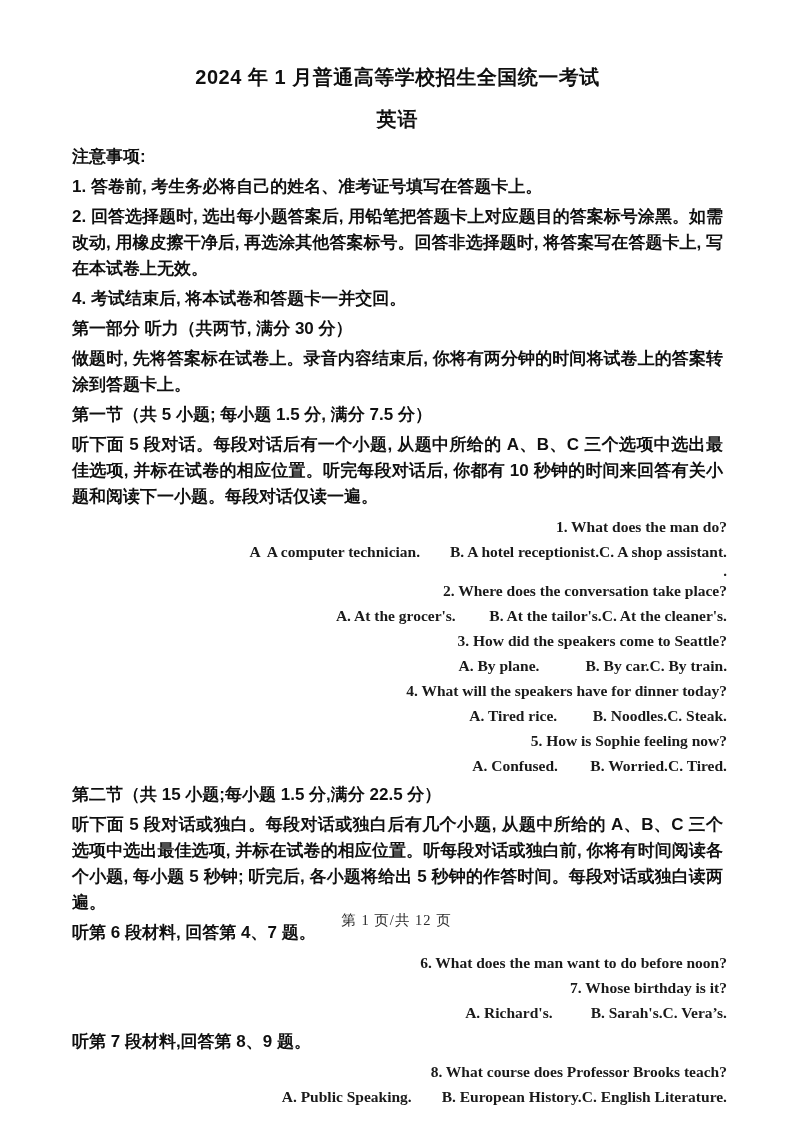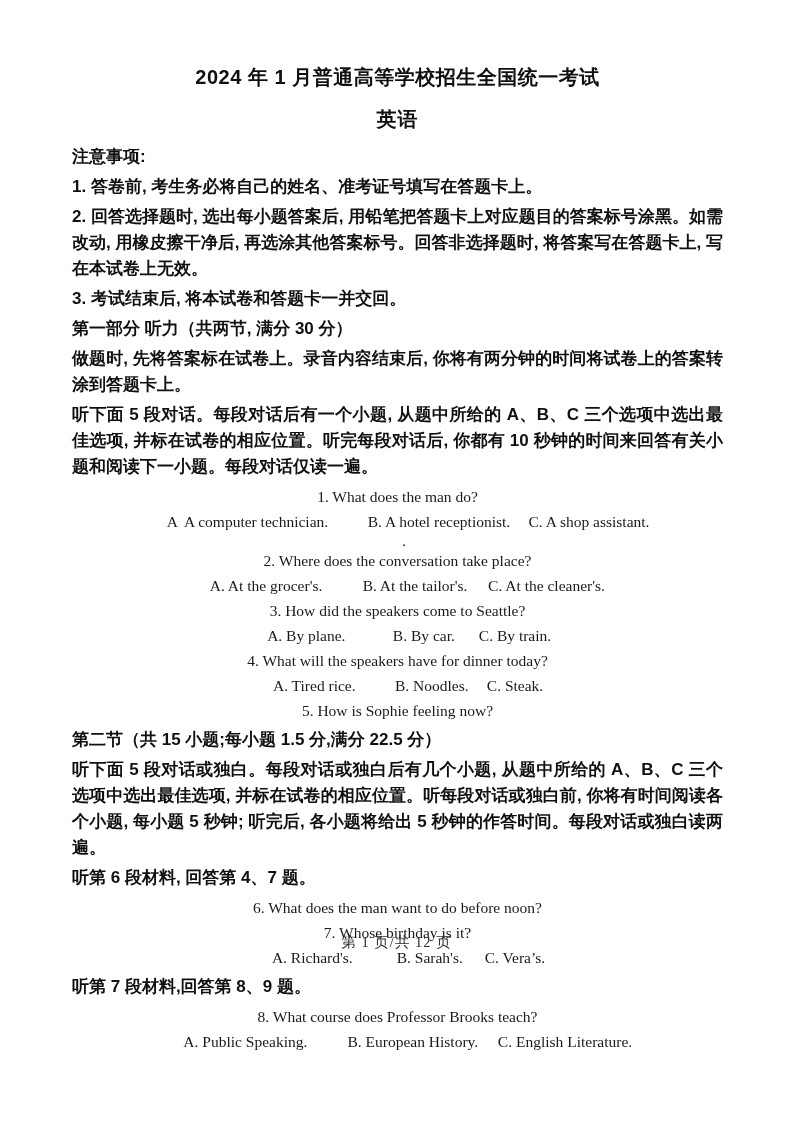--- a/index.html
+++ b/index.html
@@ -8,52 +8,53 @@
     color:#151515;font-family:"Liberation Serif",serif;
   }
   .page{box-sizing:border-box;width:793px;height:958px;padding:64px 66px 0 68px;position:relative;}
   .zh{
     font-family:"Liberation Sans",sans-serif;font-weight:700;
     font-size:17px;line-height:26px;margin:4px;text-align:justify;color:#101010;
   }
   .title{font-size:20px;text-align:center;line-height:26px;margin:0 0 16px;letter-spacing:0.5px;}
   .subject{font-size:20px;text-align:center;line-height:26px;margin:0 0 12px;letter-spacing:1px;}
   .en{
-    font-family:"Liberation Serif",serif;font-weight:400;
-    font-size:15.5px;line-height:25px;margin:0;color:#1a1a1a;text-align:center;
+    font-family:"Liberation Serif",serif;font-weight:700;
+    font-size:15.5px;line-height:25px;margin:0;color:#1a1a1a;text-align:right;
   }
   .opts .opt{display:inline-block;white-space:pre-wrap;vertical-align:top;}
   .q1 .opt:nth-child(1){width:204px}.q1 .opt:nth-child(2){width:179px}
   .q2 .opt:nth-child(1){width:152px}.q2 .opt:nth-child(2){width:146px}
   .q3 .opt:nth-child(1),.q4 .opt:nth-child(1),.q5 .opt:nth-child(1),.q7 .opt:nth-child(1){width:125px}
   .q3 .opt:nth-child(2),.q4 .opt:nth-child(2),.q5 .opt:nth-child(2),.q7 .opt:nth-child(2){width:110px}
   .q6 .opt:nth-child(1){width:141px}.q6 .opt:nth-child(2){width:138px}
   .q8 .opt:nth-child(1){width:165px}.q8 .opt:nth-child(2){width:170px}
   .stray{font-size:15px;line-height:14px;height:14px;padding-left:13px;margin:0;color:#222;}
   .footer{
-    position:absolute;left:0;right:0;bottom:6px;text-align:center;
+    position:absolute;left:0;right:0;bottom:28px;text-align:center;
     font-family:"Liberation Serif",serif;font-size:14.5px;color:#2b2b2b;letter-spacing:1px;
   }
 </style>
 </head>
 <body>
 
 <div class="page">
 
   <h1 class="title zh">2024 年 1 月普通高等学校招生全国统一考试</h1>
   <h2 class="subject zh">英语</h2>
 
   <p class="zh">注意事项:</p>
   <p class="zh">1. 答卷前, 考生务必将自己的姓名、准考证号填写在答题卡上。</p>
   <p class="zh">2. 回答选择题时, 选出每小题答案后, 用铅笔把答题卡上对应题目的答案标号涂黑。如需改动, 用橡皮擦干净后, 再选涂其他答案标号。回答非选择题时, 将答案写在答题卡上, 写在本试卷上无效。</p>
-  <p class="zh">3. 考试结束后, 将本试卷和答题卡一并交回。</p>
+  <p class="zh">4. 考试结束后, 将本试卷和答题卡一并交回。</p>
 
   <p class="zh">第一部分 听力（共两节, 满分 30 分）</p>
   <p class="zh">做题时, 先将答案标在试卷上。录音内容结束后, 你将有两分钟的时间将试卷上的答案转涂到答题卡上。</p>
 
+  <p class="zh">第一节（共 5 小题; 每小题 1.5 分, 满分 7.5 分）</p>
   <p class="zh">听下面 5 段对话。每段对话后有一个小题, 从题中所给的 A、B、C 三个选项中选出最佳选项, 并标在试卷的相应位置。听完每段对话后, 你都有 10 秒钟的时间来回答有关小题和阅读下一小题。每段对话仅读一遍。</p>
 
   <p class="en">1. What does the man do?</p>
   <p class="en opts q1">
     <span class="opt">A  A computer technician.</span><span class="opt">B. A hotel receptionist.</span><span class="opt">C. A shop assistant.</span>
   </p>
   <p class="en stray">.</p>
 
   <p class="en">2. Where does the conversation take place?</p>
   <p class="en opts q2">
@@ -64,20 +65,23 @@
   <p class="en opts q3">
     <span class="opt">A. By plane.</span><span class="opt">B. By car.</span><span class="opt">C. By train.</span>
   </p>
 
   <p class="en">4. What will the speakers have for dinner today?</p>
   <p class="en opts q4">
     <span class="opt">A. Tired rice.</span><span class="opt">B. Noodles.</span><span class="opt">C. Steak.</span>
   </p>
 
   <p class="en">5. How is Sophie feeling now?</p>
+  <p class="en opts q5">
+    <span class="opt">A. Confused.</span><span class="opt">B. Worried.</span><span class="opt">C. Tired.</span>
+  </p>
 
   <p class="zh">第二节（共 15 小题;每小题 1.5 分,满分 22.5 分）</p>
   <p class="zh">听下面 5 段对话或独白。每段对话或独白后有几个小题, 从题中所给的 A、B、C 三个选项中选出最佳选项, 并标在试卷的相应位置。听每段对话或独白前, 你将有时间阅读各个小题, 每小题 5 秒钟; 听完后, 各小题将给出 5 秒钟的作答时间。每段对话或独白读两遍。</p>
   <p class="zh">听第 6 段材料, 回答第 4、7 题。</p>
 
   <p class="en">6. What does the man want to do before noon?</p>
 
   <p class="en">7. Whose birthday is it?</p>
   <p class="en opts q7">
     <span class="opt">A. Richard's.</span><span class="opt">B. Sarah's.</span><span class="opt">C. Vera’s.</span>

